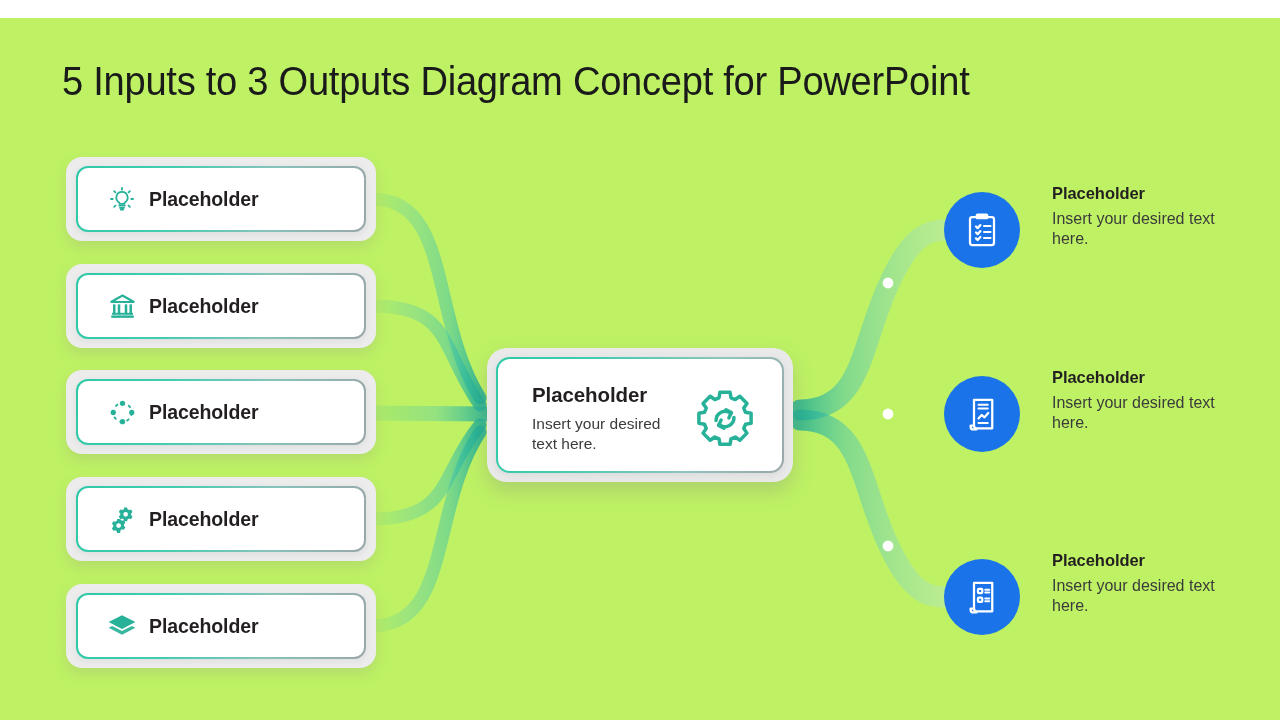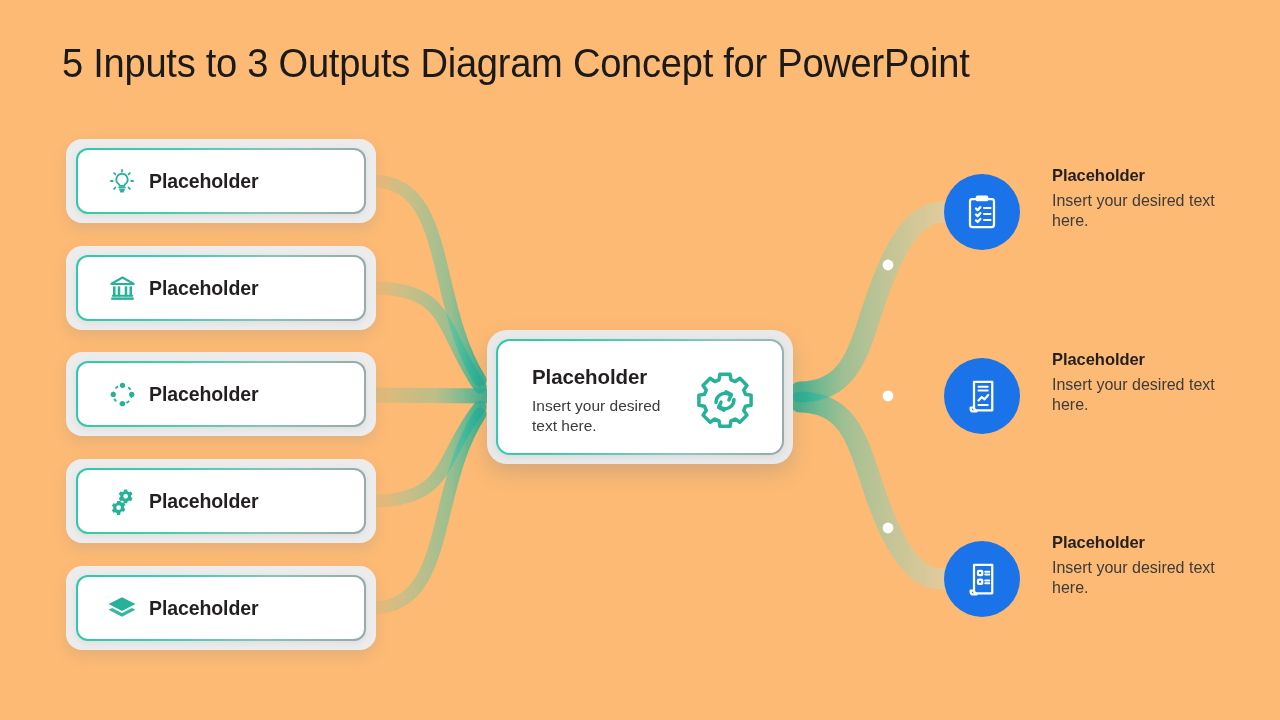--- a/index.html
+++ b/index.html
@@ -11,21 +11,22 @@
     width: 1280px;
     height: 720px;
     overflow: hidden;
     font-family: "Liberation Sans", sans-serif;
     position: relative;
     color: #231f20;
   }
   .slide {
     position: absolute;
     inset: 0;
-    background: #fdba74;
+    background: #bef264;
+    margin-top: 18px;
   }
 
   
   .title {
     position: absolute;
     left: 62px;
     top: 40px;
     font-size: 41px;
     font-weight: 400;
     letter-spacing: -0.3px;

